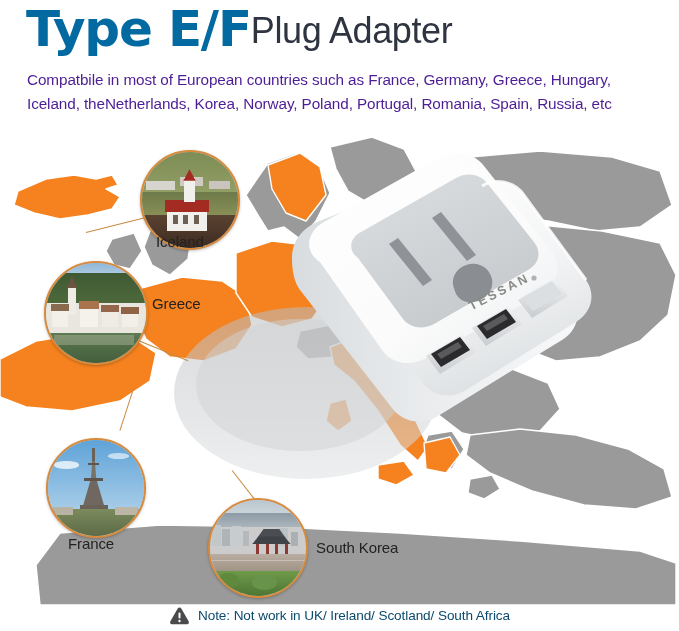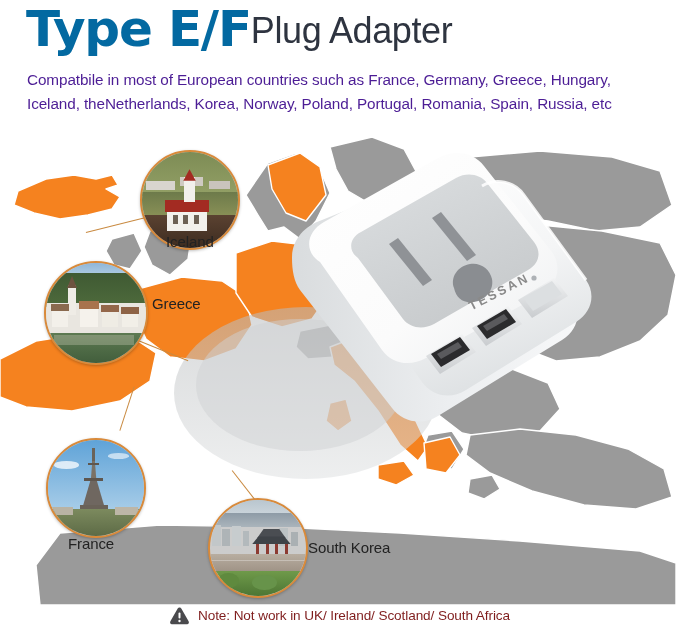--- a/index.html
+++ b/index.html
@@ -63,21 +63,21 @@
     letter-spacing:2.6px;font-family:"Liberation Sans", sans-serif;
     transform:rotate(-27deg);left:180px;top:137px;
   }
 
   
   .note{
     position:absolute;left:0;top:600px;width:679px;height:31px;
     display:flex;align-items:center;justify-content:center;gap:8px;z-index:40;
   }
   .note-text{
-    font-size:13.6px;color:#7f1d1d;font-family:"Liberation Sans", sans-serif;
+    font-size:13.6px;color:#0c4a6e;font-family:"Liberation Sans", sans-serif;
     letter-spacing:-.1px;
   }
 </style>
 </head>
 <body>
 
 <div class="stage">
 
   <div class="map-layer">
     <svg width="679" height="470" viewBox="0 0 679 470" xmlns="http://www.w3.org/2000/svg">
@@ -166,21 +166,21 @@
         <i style="left:24%;top:50%;width:46%;height:12%;background:#a32b22;"></i>
 
         <i style="left:44%;top:26%;width:11%;height:26%;background:#f2f0ec;"></i>
         <i style="left:43%;top:18%;width:13%;height:12%;background:#a32b22;clip-path:polygon(50% 0,100% 100%,0 100%);"></i>
 
         <i style="left:32%;top:66%;width:5%;height:9%;background:#6c6054;"></i>
         <i style="left:43%;top:66%;width:5%;height:9%;background:#6c6054;"></i>
         <i style="left:54%;top:66%;width:5%;height:9%;background:#6c6054;"></i>
       </div>
     </div>
-    <div class="clabel" style="left:166px;top:233px;">Iceland</div>
+    <div class="clabel" style="left:156px;top:233px;">Iceland</div>
   </div>
 
   <div class="callout">
     <div class="circ" style="left:44px;top:261px;width:100px;height:100px;">
       <div class="ph">
         <i style="left:0;top:0;width:100%;height:16%;background:linear-gradient(#8fb6d8,#b9d3e6);"></i>
         <i style="left:0;top:10%;width:100%;height:34%;background:linear-gradient(#3f5a33,#4e6b3c);"></i>
         <i style="left:0;top:40%;width:100%;height:34%;background:#e9e6e0;"></i>
         <i style="left:0;top:70%;width:100%;height:30%;background:linear-gradient(#5d7a52,#425e3c);"></i>
 
@@ -246,21 +246,21 @@
         <i style="left:78%;top:46%;width:3%;height:12%;background:#8d3b32;"></i>
 
         <i style="left:0;top:56%;width:100%;height:20%;background:linear-gradient(#b8ada0,#9d9184);"></i>
         <i style="left:0;top:62%;width:100%;height:1.6%;background:rgba(255,255,255,.3);"></i>
 
         <i style="left:0;top:74%;width:100%;height:26%;background:linear-gradient(#6f9a4a,#4d7634);"></i>
         <i style="left:8%;top:76%;width:22%;height:16%;background:#5f8a3e;border-radius:50%;"></i>
         <i style="left:44%;top:78%;width:26%;height:16%;background:#67934a;border-radius:50%;"></i>
       </div>
     </div>
-    <div class="clabel" style="left:308px;top:539px;">South Korea</div>
+    <div class="clabel" style="left:308px;top:539px;padding-left:8px;">South Korea</div>
   </div>
 
   <div class="product">
     <svg width="310" height="360" viewBox="0 0 310 360" xmlns="http://www.w3.org/2000/svg">
       <defs>
         <linearGradient id="bodyTop" x1="0" y1="0" x2="1" y2="1">
           <stop offset="0%" stop-color="#ffffff"></stop>
           <stop offset="60%" stop-color="#fbfbfb"></stop>
           <stop offset="100%" stop-color="#eceef0"></stop>
         </linearGradient>

